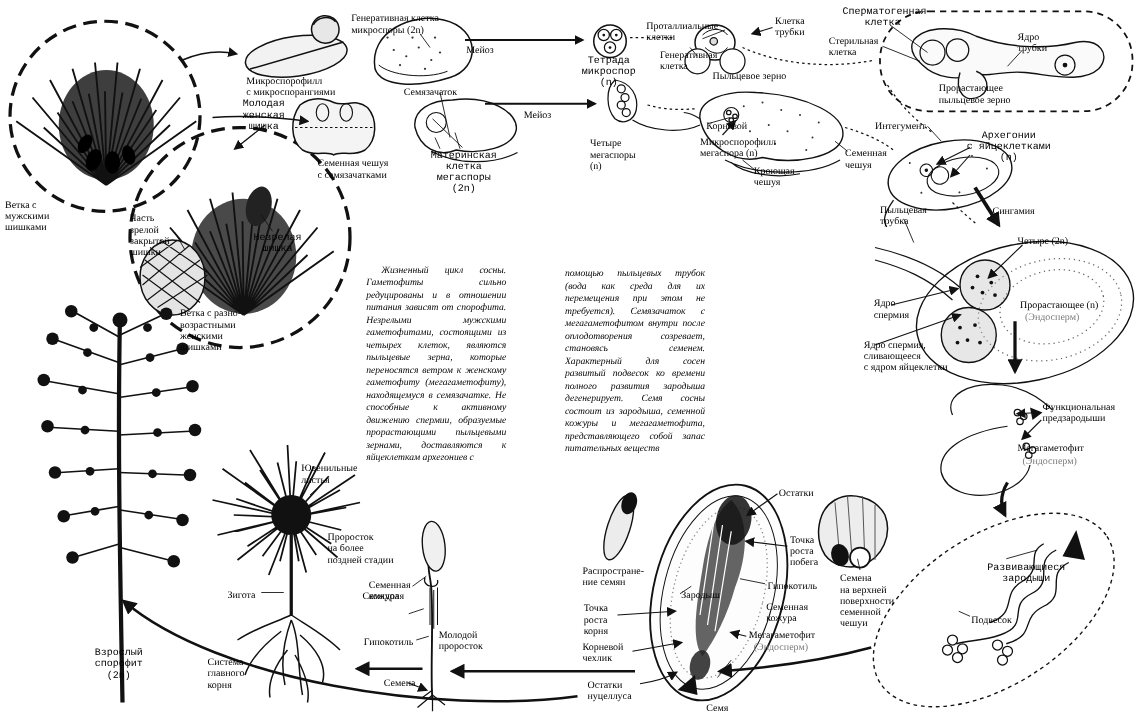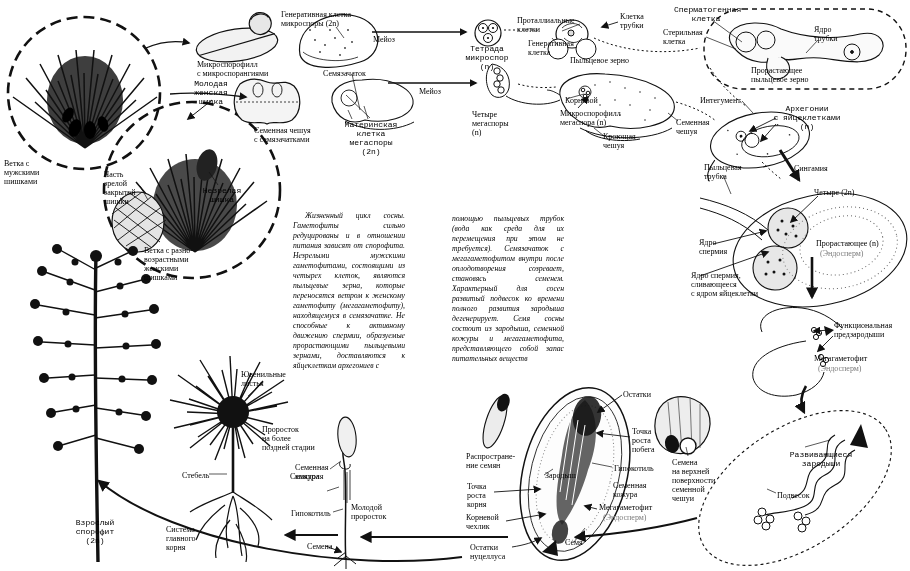--- a/index.html
+++ b/index.html
@@ -417,37 +417,37 @@
 чешуи</div>
 <div class="lbl" style="left:623px;top:390px">Остатки</div>
 <div class="lbl" style="left:632px;top:427px">Точка
 роста
 побега</div>
 <div class="lbl" style="left:614px;top:464px">Гипокотиль</div>
 <div class="lbl" style="left:613px;top:481px">Семенная
 кожура</div>
 <div class="lbl" style="left:599px;top:503px">Мегагаметофит</div>
 <div class="lbl g" style="left:603px;top:513px">(Эндосперм)</div>
-<div class="lbl" style="left:565px;top:538px">Семя</div>
+<div class="lbl" style="left:565px;top:562px">Семя</div>
 <div class="lbl" style="left:466px;top:452px">Распростране-
 ние семян</div>
 <div class="lbl" style="left:545px;top:471px">Зародыш</div>
 <div class="lbl" style="left:467px;top:482px">Точка
 роста
 корня</div>
 <div class="lbl" style="left:466px;top:513px">Корневой
 чехлик</div>
 <div class="lbl" style="left:470px;top:543px">Остатки
 нуцеллуса</div>
 <div class="lbl" style="left:241px;top:370px">Ювенильные
 листья</div>
 <div class="lbl" style="left:262px;top:425px">Проросток
 на более
 поздней стадии</div>
-<div class="lbl" style="left:182px;top:471px">Стебель</div>
+<div class="lbl" style="left:182px;top:471px">Зигота</div>
 <div class="lbl" style="left:166px;top:525px">Система
 главного
 корня</div>
 <div class="lbl" style="left:295px;top:463px">Семенная
 кожура</div>
 <div class="lbl" style="left:290px;top:472px">Семядоля</div>
 <div class="lbl" style="left:291px;top:509px">Гипокотиль</div>
 <div class="lbl" style="left:351px;top:503px">Молодой
 проросток</div>
 <div class="lbl" style="left:307px;top:542px">Семена</div>

